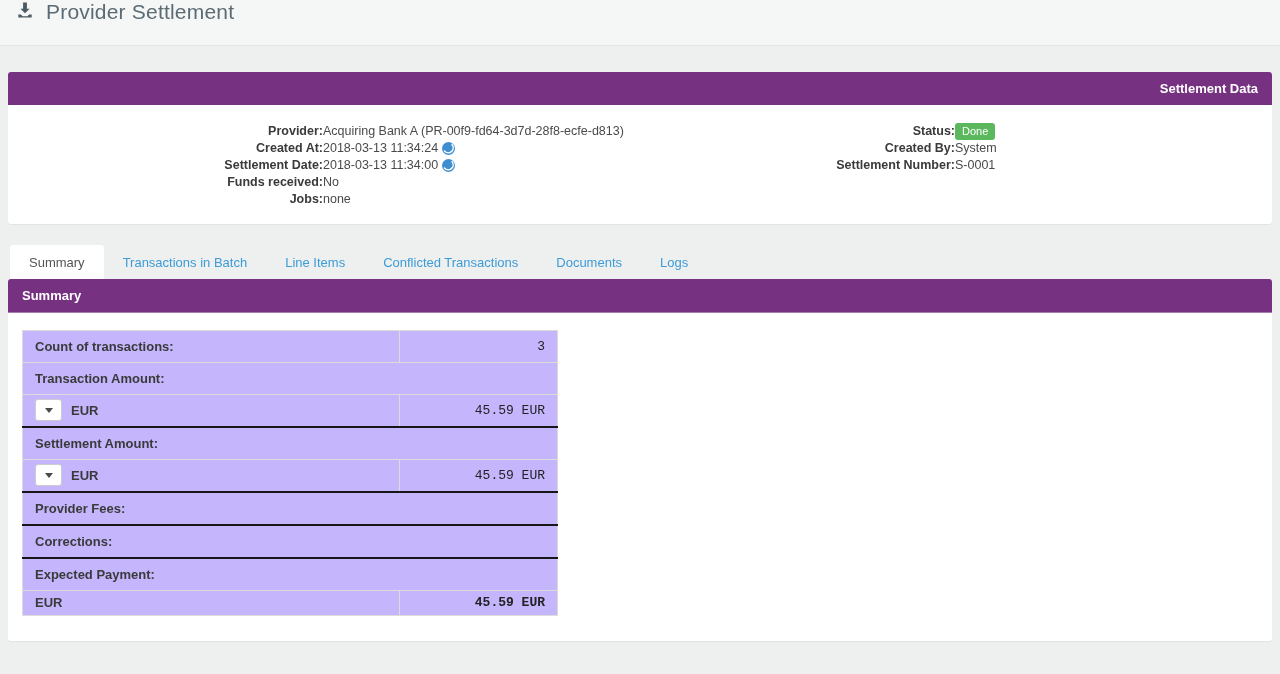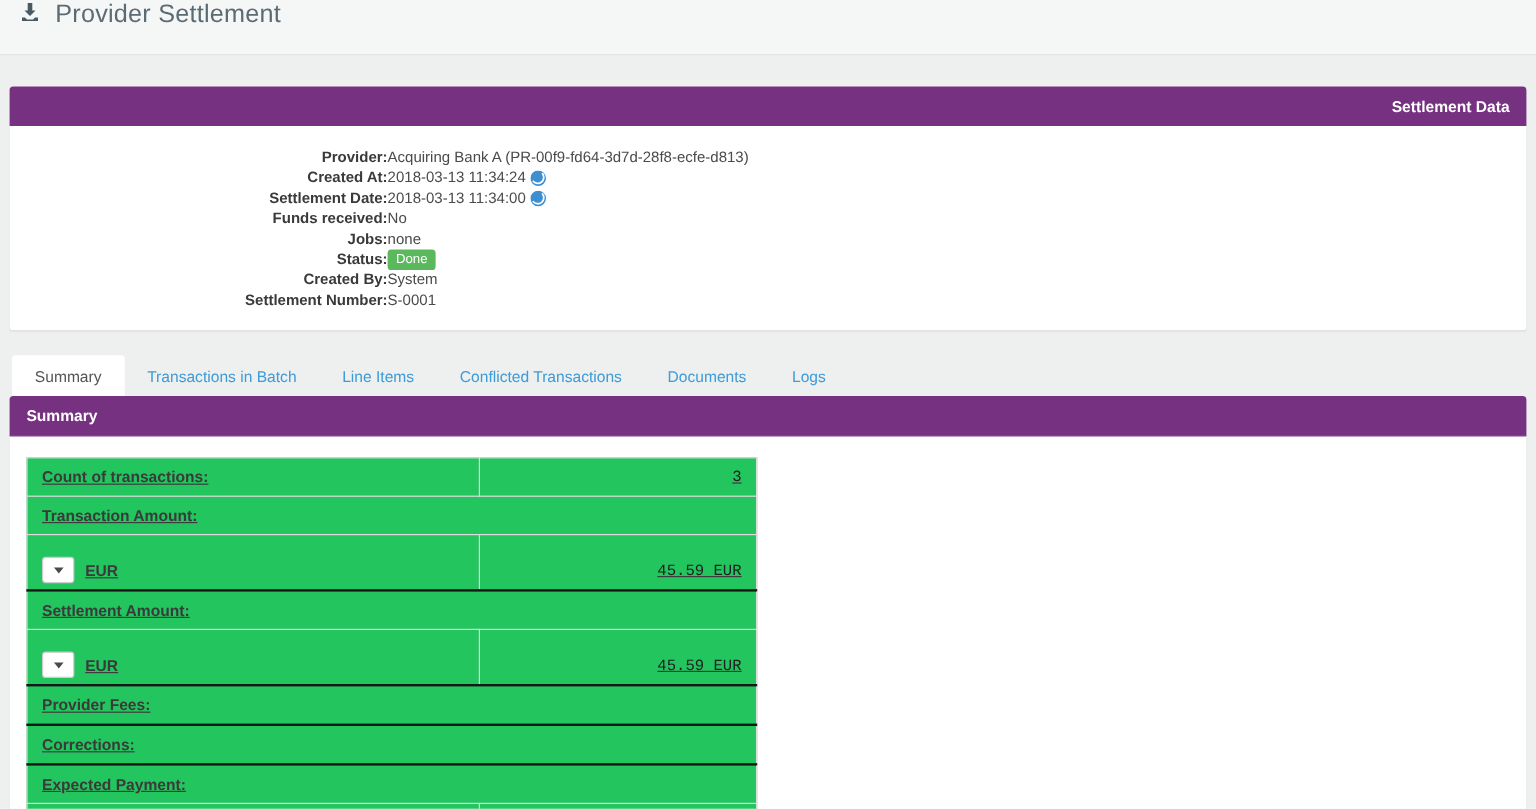--- a/index.html
+++ b/index.html
@@ -23,55 +23,55 @@
   }
   .topbar .dl-ico{width:20px;height:20px;margin-right:11px;display:inline-flex;}
   .topbar h1{font-size:21px;font-weight:normal;color:var(--title);letter-spacing:.2px;}
   
   .panel{margin:0 8px;background:#fff;border-radius:3px;box-shadow:0 1px 1px rgba(0,0,0,.05);}
   .panel-heading{
     background:var(--purple);color:#fff;font-size:13px;font-weight:bold;
     padding:9px 14px;border-radius:3px 3px 0 0;line-height:15px;
   }
   .settlement-panel{margin-top:26px;text-align:right;}
-  .settlement-body{display:flex;padding:18px 0 16px;flex-direction:column;}
+  .settlement-body{display:flex;padding:18px 0 16px;}
   .fcol{flex:1;min-width:0;}
   .frow{display:flex;line-height:17px;}
   .flabel{width:315px;flex:0 0 315px;padding-left:14px;font-weight:bold;font-size:12.5px;color:#3a3a3a;}
   .fvalue{font-size:12.5px;color:#4a4a4a;display:flex;align-items:center;gap:4px;}
   .badge{
     background:var(--green);color:#fff;font-size:11px;font-weight:normal;
     padding:2px 7px;border-radius:3px;line-height:13px;display:inline-block;
   }
   .globe{width:13px;height:13px;flex:0 0 13px;display:inline-block;}
   
   .tabbar{display:flex;margin:21px 8px 0;height:34px;align-items:stretch;padding-left:2px;}
   .tab{
     display:flex;align-items:center;padding:0 19px;font-size:13px;
     color:var(--tab-blue);cursor:pointer;border-radius:3px 3px 0 0;white-space:nowrap;
   }
   .tab.active{background:#fff;color:#555;}
   
   .summary-panel .panel-heading{border-bottom:1px solid #a87cb3;}
   .summary-body{padding:17px 14px 25px;}
-  table.sum{border-collapse:collapse;width:609px;background:#22c55e;text-decoration:underline;}
+  table.sum{border-collapse:collapse;width:536px;background:#c4b5fd;}
   table.sum td{padding:8px 12px;font-size:13px;vertical-align:middle;}
   table.sum td.c1{width:377px;}
   table.sum tr.two td.c1{border-right:1px solid #dcdcdc;}
   table.sum tr td{border-left:1px solid #dcdcdc;border-right:1px solid #dcdcdc;}
   table.sum tr:first-child td{border-top:1px solid #dcdcdc;}
   table.sum tr.b-light td{border-bottom:1px solid #dcdcdc;}
   table.sum tr.b-thick td{border-bottom:2px solid #161616;}
   td .lbl{font-weight:bold;color:#3a3a3a;}
   td.amount{
     text-align:right;font-family:"Liberation Mono","DejaVu Sans Mono",monospace;
     color:#222;font-size:13px;
   }
   td.amount.bold{font-weight:bold;}
-  tr.cur td{padding-top:18px;padding-bottom:5px;}
+  tr.cur td{padding-top:4px;padding-bottom:5px;}
   .curwrap{display:flex;align-items:center;}
   .dd-btn{
     width:27px;height:22px;background:#fff;border:1px solid #ccc;border-radius:3px;
     display:inline-flex;align-items:center;justify-content:center;margin-right:9px;cursor:pointer;
   }
   .caret{width:0;height:0;border-left:4px solid transparent;border-right:4px solid transparent;
     border-top:5px solid #4a4a4a;display:inline-block;margin-top:1px;}
 </style>
 </head>
 <body>

